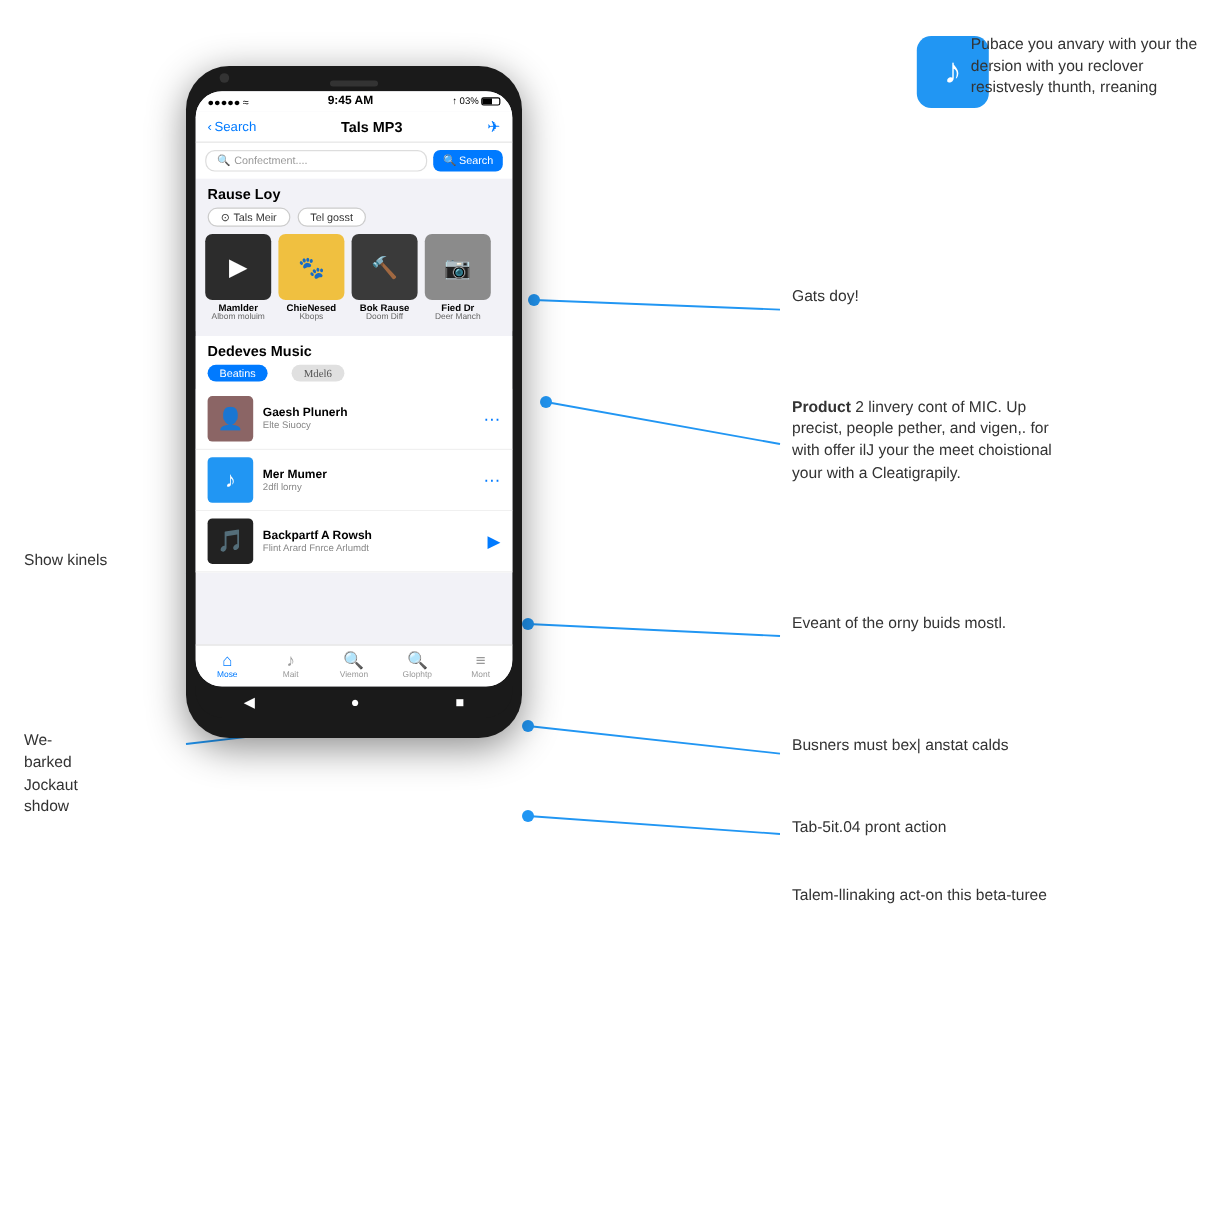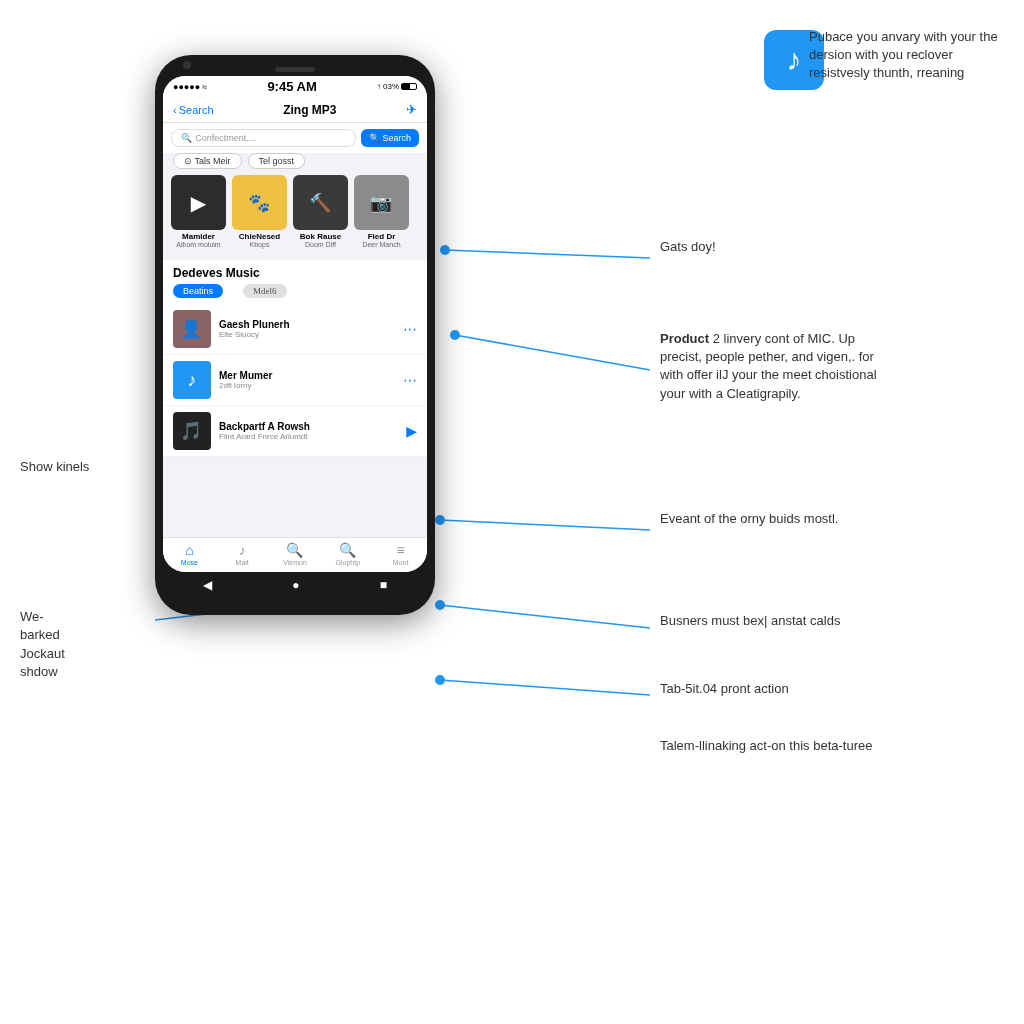--- a/index.html
+++ b/index.html
@@ -65,21 +65,21 @@
     .status-bar {
       background: #fff;
       display: flex;
       justify-content: space-between;
       align-items: center;
       padding: 3px 10px;
       font-size: 9px;
       color: #000;
     }
     .status-left { display: flex; gap: 2px; align-items: center; }
-    .status-center { font-size: 13px; font-weight: 600; }
+    .status-center { font-size: 10px; font-weight: 600; }
     .status-right { display: flex; align-items: center; gap: 2px; font-size: 8px; }
     .battery-bar {
       width: 16px; height: 7px; border: 1px solid #000; border-radius: 2px;
       position: relative; display: inline-block;
     }
     .battery-fill { width: 60%; height: 100%; background: #000; }
 
     
     .nav-bar {
       background: #fff;
@@ -361,35 +361,36 @@
               <div class="battery-fill"></div>
             </div>
         </div>
       </div>
 
       <div class="nav-bar">
         <div class="nav-back">
           <span>‹</span>
           <span>Search</span>
         </div>
-        <div class="nav-title">Zing MP3</div>
+        <div class="nav-title">Tals MP3</div>
         <div class="nav-icon">✈</div>
       </div>
 
       <div class="search-section">
         <div class="search-input-wrap">
           <span>🔍</span>
           <span>Confectment....</span>
         </div>
         <button class="search-btn">
           <span>🔍</span>
           <span>Search</span>
         </button>
       </div>
 
+      <div class="section-title">Rause Loy</div>
       <div class="tags-row">
         <div class="tag">
           <span>⊙</span>
           <span>Tals Meir</span>
         </div>
         <div class="tag">
           <span>Tel gosst</span>
         </div>
       </div>
 

